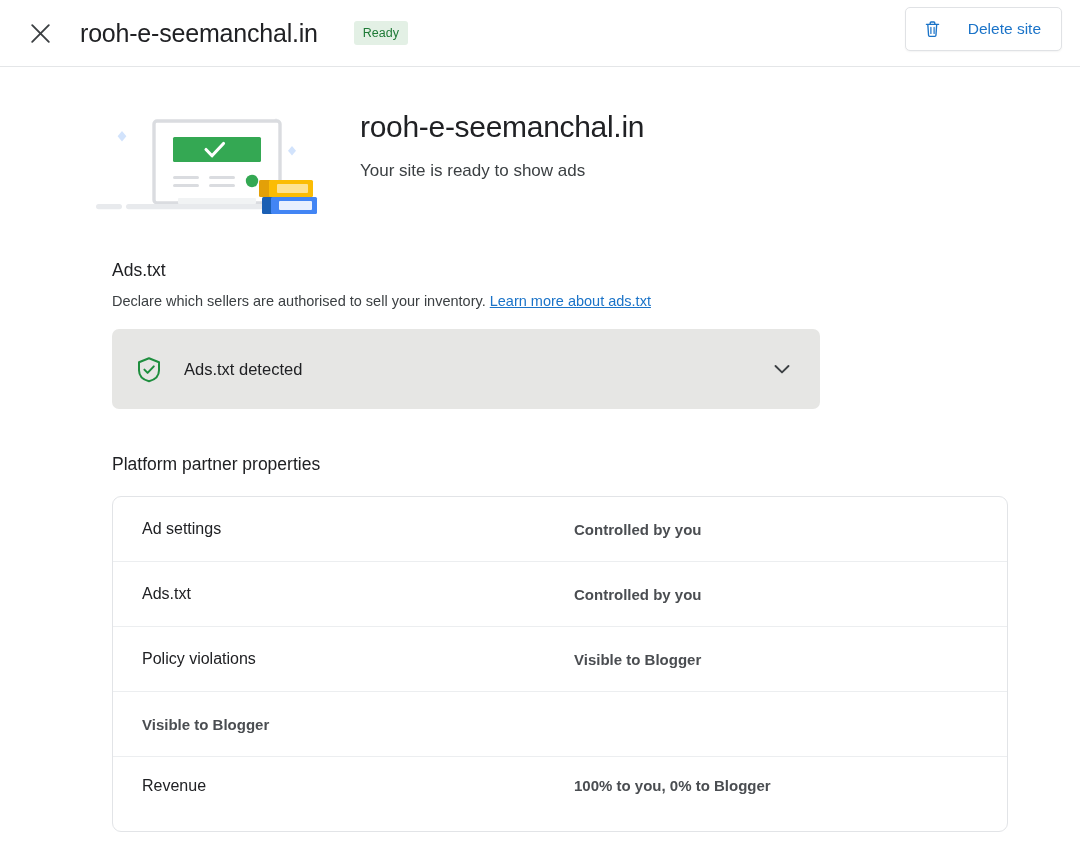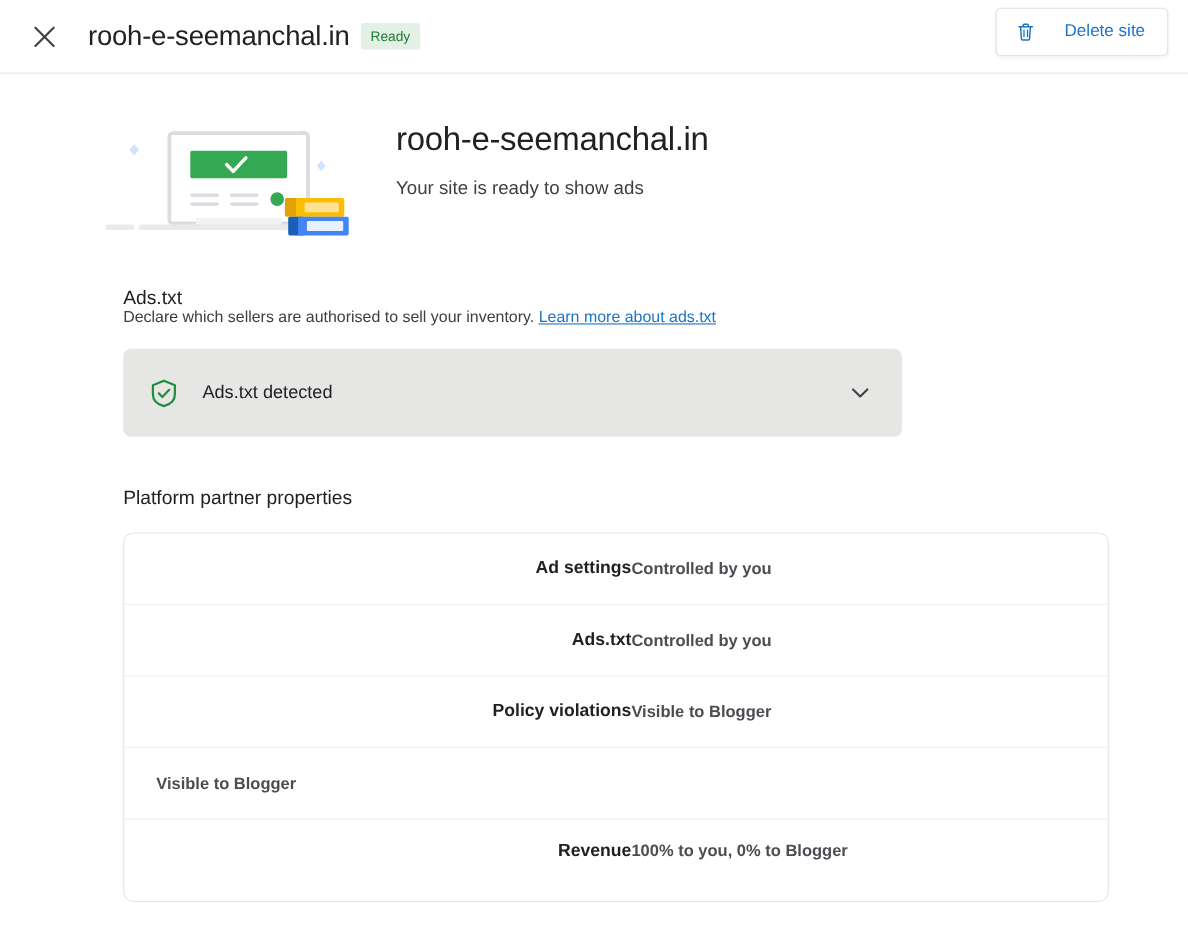--- a/index.html
+++ b/index.html
@@ -36,21 +36,21 @@
   .appbar-title {
     margin-left: 18px;
     font-size: 25px;
     font-weight: 400;
     color: #202124;
     letter-spacing: -0.2px;
     white-space: nowrap;
   }
 
   .ready-badge {
-    margin-left: 10px;
+    margin-left: 36px;
     background: #e3f0e5;
     color: #1e7a36;
     font-size: 12.5px;
     line-height: 1;
     padding: 6px 9px 6px 9px;
     border-radius: 3px;
     white-space: nowrap;
   }
 
   .delete-btn {
@@ -108,21 +108,21 @@
   }
 
   
   .section { padding: 0 0 0 112px; }
   .section-title {
     font-size: 17.5px;
     font-weight: 400;
     color: #202124;
   }
   .section-desc {
-    margin-top: 0;
+    margin-top: 12px;
     font-size: 14.5px;
     color: #3c4043;
   }
   .link {
     color: #1a73c8;
     text-decoration: underline;
     cursor: pointer;
   }
 
   
@@ -160,22 +160,21 @@
     align-items: center;
     height: 65px;
     padding: 0 0 0 29px;
     border-bottom: 1px solid #eceef0;
   }
   .row:last-child { border-bottom: none; height: 74px; align-items: flex-start; padding-top: 20px; }
   .row-label {
     width: 432px;
     font-size: 16px;
     color: #202124;
-    font-weight: 700;
-    text-align: right;
+    font-weight: 400;
   }
   .row-value {
     font-size: 15px;
     color: #4a4d51;
     font-weight: bold;
   }
 </style>
 </head>
 <body>
 

